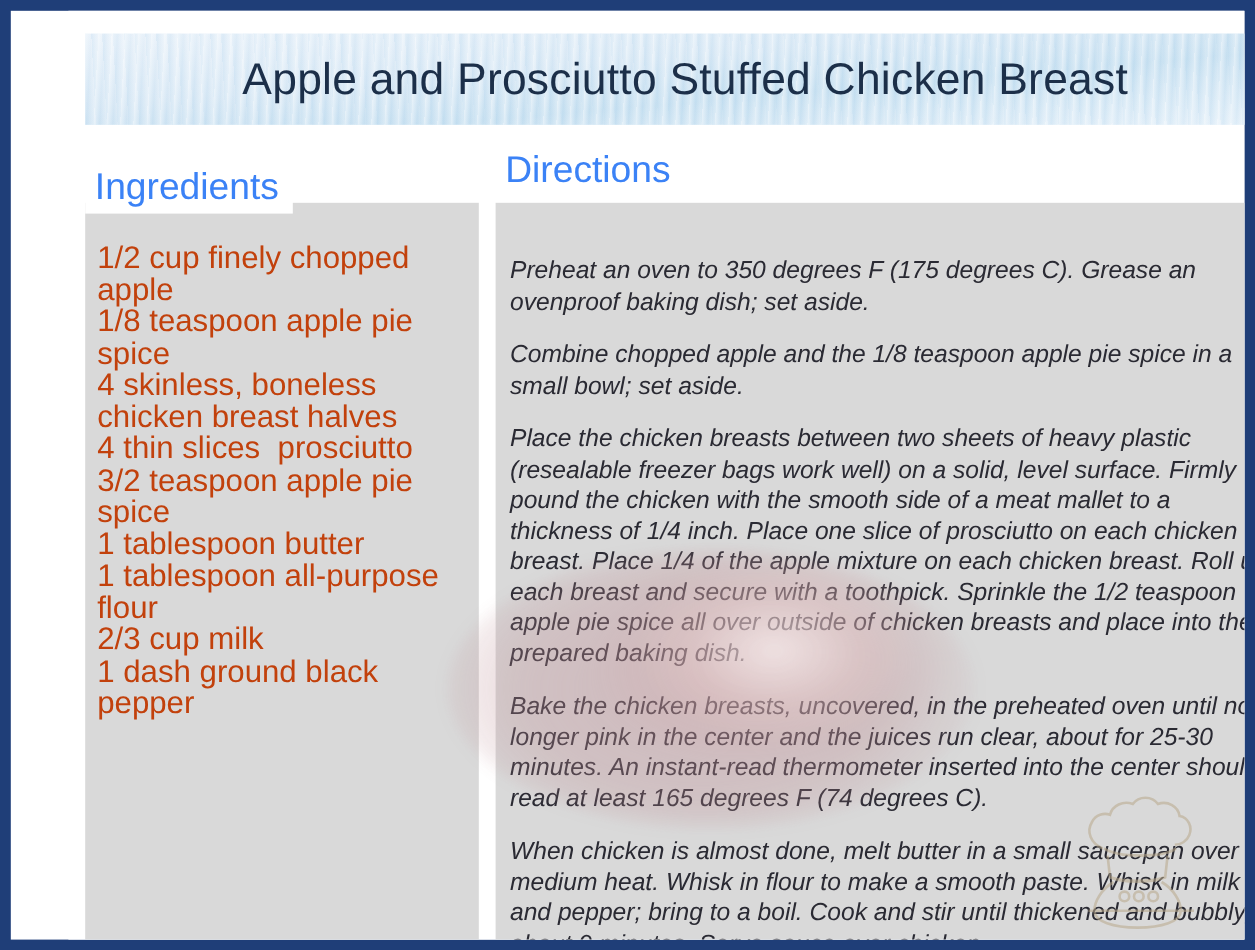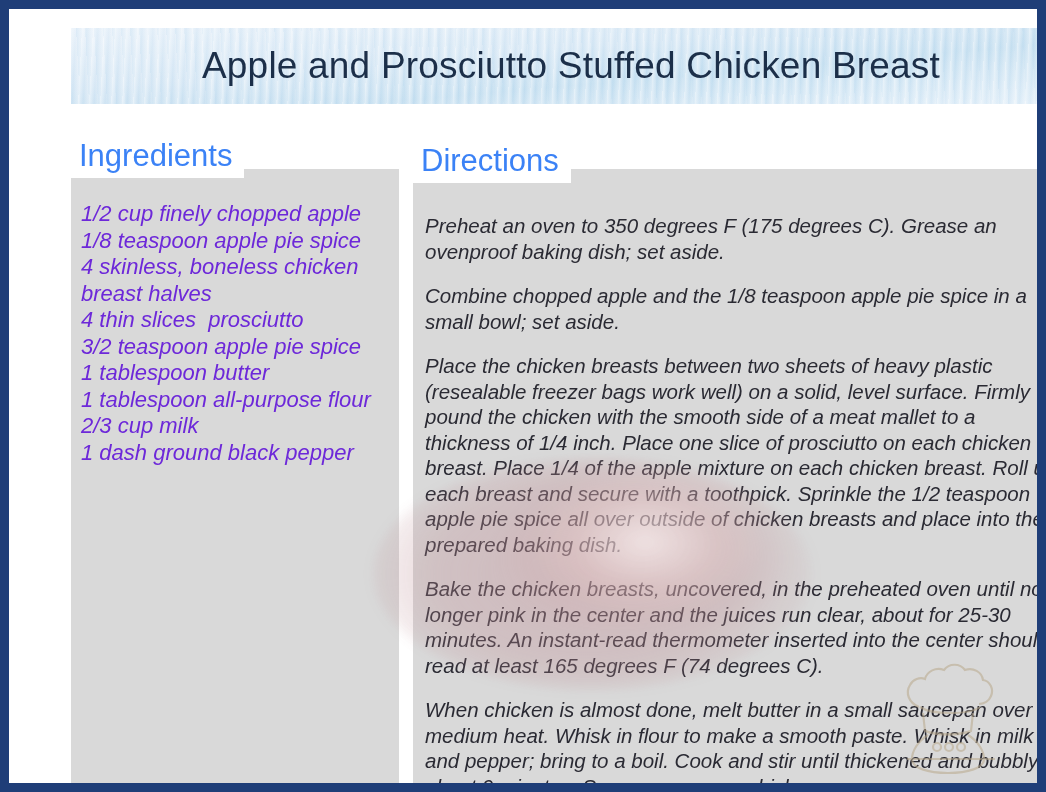--- a/index.html
+++ b/index.html
@@ -64,21 +64,21 @@
   
   .heading {
     position: absolute;
     background: #ffffff;
     font-size: 31px;
     color: #3b82f6;
     padding: 2px 12px 4px 8px;
     z-index: 5;
   }
   .heading-ingredients { left: 14px; top: 127px; }
-  .heading-directions  { left: 356px; top: 132px; }
+  .heading-directions  { left: 356px; top: 113px; }
 
   
   .panel {
     position: absolute;
     background: #d9d9d9;
     box-sizing: border-box;
   }
   .panel-ingredients {
     left: 14px;
     top: 160px;
@@ -94,25 +94,24 @@
     padding: 44px 12px 10px 12px;
     font-style: italic;
   }
 
   .ing-list {
     margin: 0;
     padding: 0;
     list-style: none;
   }
   .ing-list li {
-    font-size: 22px;
+    font-size: 26px;
     line-height: 26.5px;
-    color: #6d28d9;
+    color: #c2410c;
     white-space: pre-wrap;
-    font-style: italic;
   }
 
   .dir-para {
     font-size: 20.5px;
     line-height: 25.5px;
     color: #2a2a33;
     margin: 0 0 19px 0;
   }
   .dir-para:last-child { margin-bottom: 0; }
 

